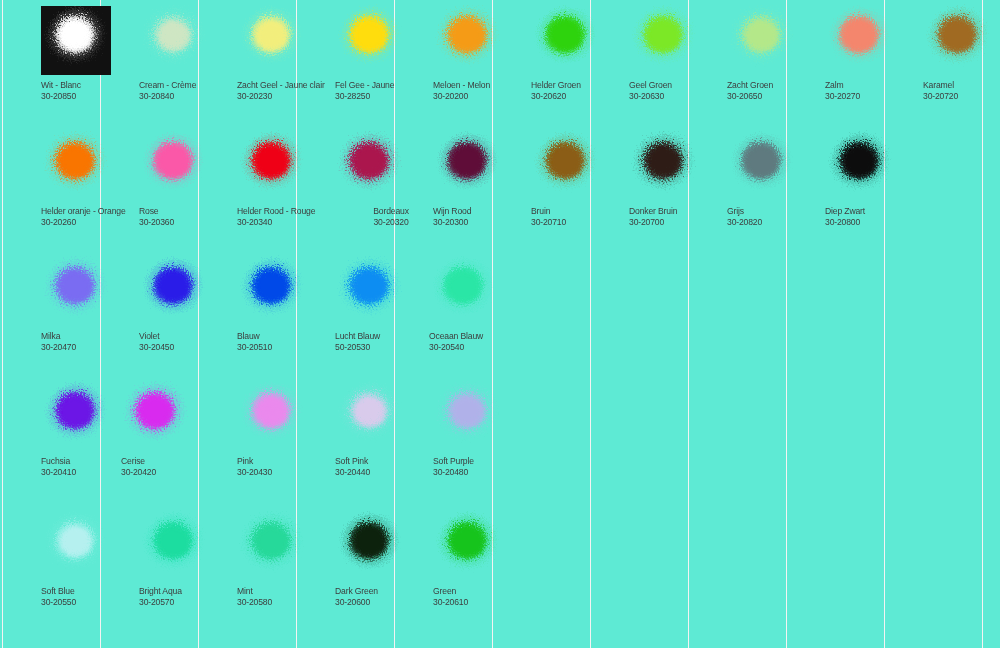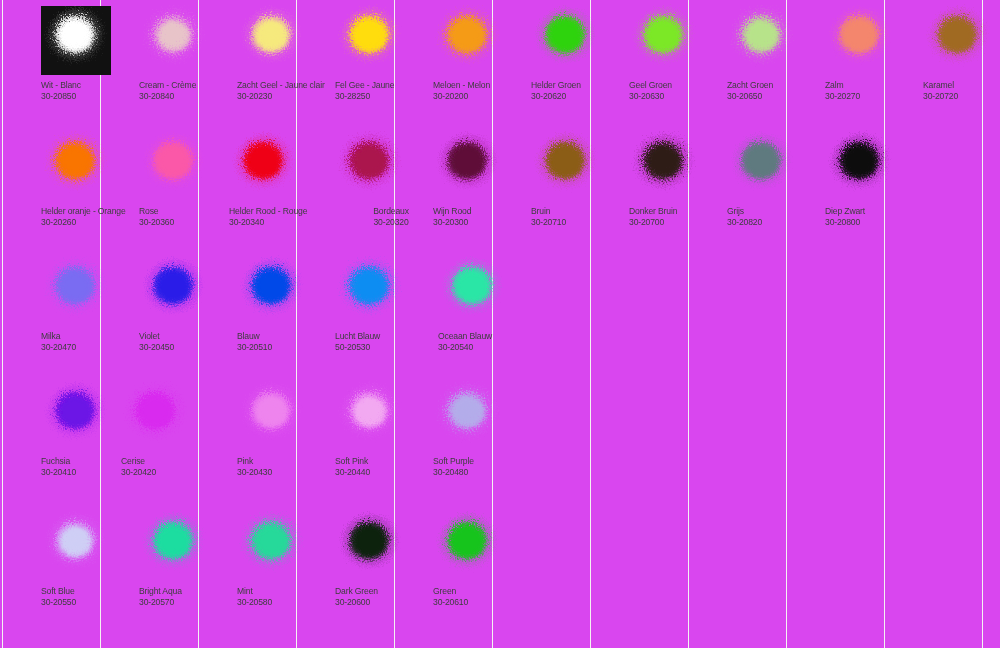--- a/index.html
+++ b/index.html
@@ -14,21 +14,21 @@
     overflow: hidden;
     font-family: "Liberation Sans", sans-serif;
     color: #3b3b3b;
     position: relative;
   }
 
   #sheet {
     position: relative;
     width: 1000px;
     height: 648px;
-    background: #d946ef;
+    background: #5eead4;
   }
 
   
   .divider {
     position: absolute;
     top: 0;
     width: 1px;
     height: 648px;
     background: #f4f3f2;
     pointer-events: none;
@@ -473,21 +473,21 @@
       <ellipse cx="36" cy="33" rx="30" ry="29" fill="url(#h11)" filter="url(#spray-c)"></ellipse>
       <ellipse cx="35" cy="32" rx="22" ry="21" fill="url(#g11)" filter="url(#spray-c)"></ellipse>
       <ellipse cx="35" cy="32" rx="16" ry="15" fill="#fb58a8" opacity="0.9" filter="url(#spray-soft)"></ellipse>
     </g>
   </svg>
           </div>
         </div>
         <div class="label">Rose</div>
         <div class="code">30-20360</div>
       </div>
-      <div class="cell" style="left: 229px;">
+      <div class="cell" style="left: 237px;">
         <div class="swatch-wrap">
           <div class="swatch">
   <svg viewBox="0 0 76 72" xmlns="http://www.w3.org/2000/svg">
     <defs>
       <radialGradient id="g12" cx="47%" cy="45%" r="52%">
         <stop offset="0%" stop-color="#ef0413" stop-opacity="1"></stop>
         <stop offset="55%" stop-color="#ef0413" stop-opacity="1"></stop>
         <stop offset="78%" stop-color="#ef0413" stop-opacity="0.72"></stop>
         <stop offset="100%" stop-color="#ef0413" stop-opacity="0"></stop>
       </radialGradient>
@@ -794,21 +794,21 @@
       <ellipse cx="36" cy="33" rx="30" ry="29" fill="url(#h22)" filter="url(#spray-b)"></ellipse>
       <ellipse cx="35" cy="32" rx="22" ry="21" fill="url(#g22)" filter="url(#spray-b)"></ellipse>
       <ellipse cx="35" cy="32" rx="16" ry="15" fill="#0a8df2" opacity="0.9" filter="url(#spray-soft)"></ellipse>
     </g>
   </svg>
           </div>
         </div>
         <div class="label">Lucht Blauw</div>
         <div class="code">50-20530</div>
       </div>
-      <div class="cell" style="left: 438px;">
+      <div class="cell" style="left: 429px;">
         <div class="swatch-wrap">
           <div class="swatch">
   <svg viewBox="0 0 76 72" xmlns="http://www.w3.org/2000/svg">
     <defs>
       <radialGradient id="g23" cx="47%" cy="45%" r="52%">
         <stop offset="0%" stop-color="#2ae6a6" stop-opacity="1"></stop>
         <stop offset="55%" stop-color="#2ae6a6" stop-opacity="1"></stop>
         <stop offset="78%" stop-color="#2ae6a6" stop-opacity="0.72"></stop>
         <stop offset="100%" stop-color="#2ae6a6" stop-opacity="0"></stop>
       </radialGradient>

